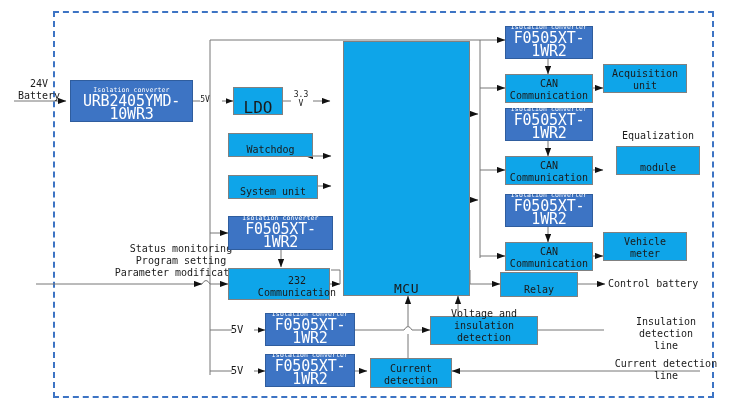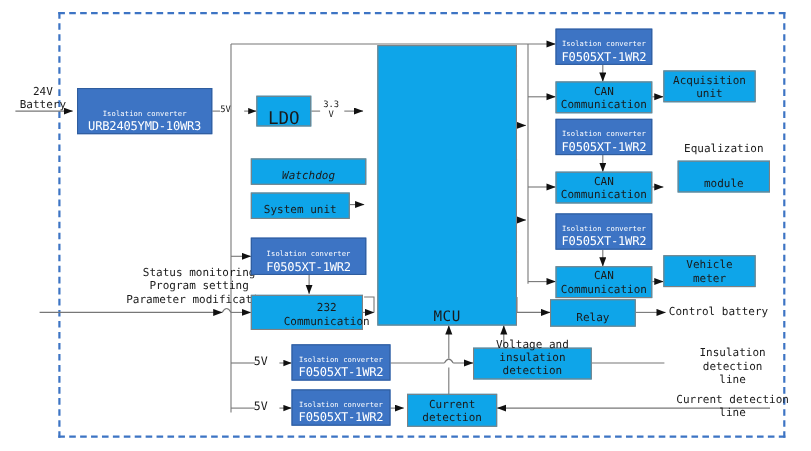--- a/index.html
+++ b/index.html
@@ -6,21 +6,21 @@
   html,body{margin:0;padding:0;background:#ffffff;}
   body{font-family:"DejaVu Sans Mono","Liberation Mono",monospace;}
   #canvas{position:relative;width:737px;height:410px;background:#fff;overflow:hidden;}
   svg#wires{position:absolute;left:0;top:0;width:737px;height:410px;pointer-events:none;}
 
   .box{position:absolute;box-sizing:border-box;display:flex;flex-direction:column;
        align-items:center;justify-content:flex-end;text-align:center;}
   .plain{background:#0ea5e9;border:1px solid #808080;color:#1a1a1a;font-size:10px;line-height:12px;}
   .conv{background:#3d74c4;border:1px solid #2f5d9e;color:#ffffff;}
   .conv .t1{font-size:6.5px;line-height:8px;letter-spacing:.1px;}
-  .conv .t2{font-size:11px;line-height:13px;letter-spacing:-.2px;margin-top:1px;}
+  .conv .t2{font-size:15px;line-height:13px;letter-spacing:-.2px;margin-top:1px;}
   .lbl{position:absolute;color:#1a1a1a;font-size:10px;line-height:12px;text-align:center;}
   .lbl.l{text-align:left;}
   .vtag{position:absolute;color:#1a1a1a;font-size:8px;line-height:9px;text-align:center;}
   .vtag.big{font-size:10.5px;line-height:12px;}
   .mcu{font-size:13px;letter-spacing:.5px;margin-left:12px;}
   .border{position:absolute;left:53px;top:11px;width:661px;height:387px;
           border:2.5px dashed #3d74c4;box-sizing:border-box;}
 </style>
 </head>
 <body>
@@ -161,21 +161,21 @@
   </div>
 
   <div class="box plain mcu" style="left:331px;top:41px;width:127px;height:255px;">
     <div>MCU</div>
   </div>
 
   <div class="box plain" style="left:233px;top:87px;width:50px;height:28px;font-size:16px;">
     <div>LDO</div>
   </div>
 
-  <div class="box plain" style="left:228px;top:144px;width:105px;height:24px;font-style:italic;">
+  <div class="box plain" style="left:228px;top:133px;width:85px;height:24px;">
     <div>Watchdog</div>
   </div>
 
   <div class="box plain" style="left:228px;top:175px;width:90px;height:24px;">
     <div>System unit</div>
   </div>
 
   <div class="box conv" style="left:228px;top:216px;width:105px;height:34px;">
     <div class="t1">Isolation converter</div>
     <div class="t2">F0505XT-1WR2</div>

